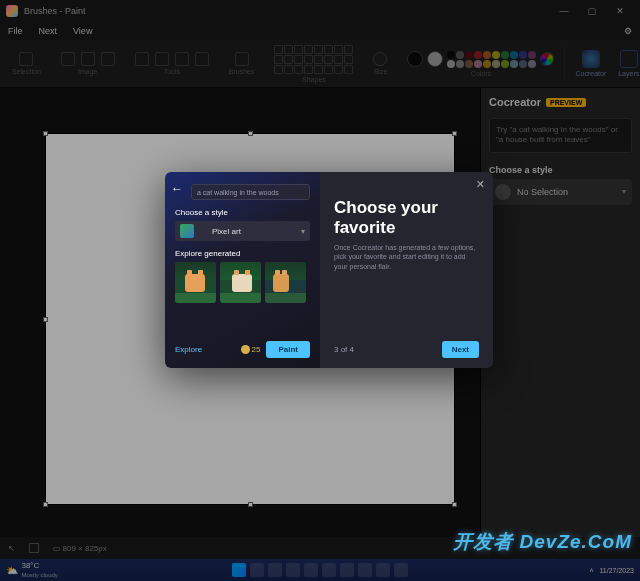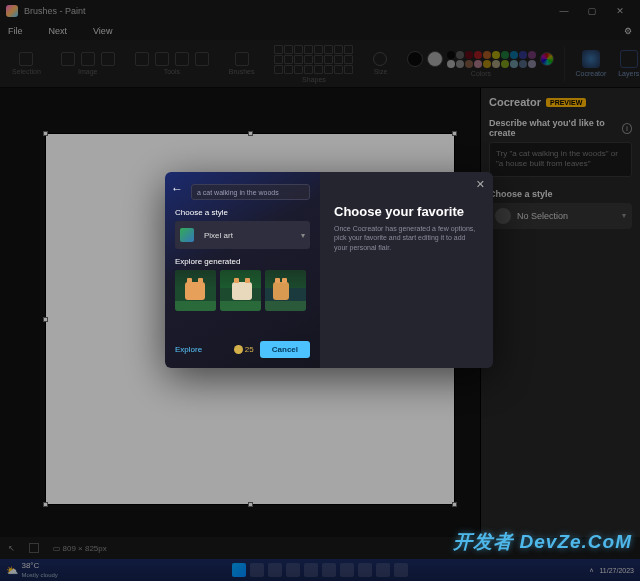--- a/index.html
+++ b/index.html
@@ -1,21 +1,21 @@
 <!DOCTYPE html>
 <html><head>
 <meta charset="utf-8">
 <style>
 *{margin:0;padding:0;box-sizing:border-box;font-family:"Segoe UI",sans-serif;-webkit-font-smoothing:antialiased}
 body{width:640px;height:581px;background:#1a1a1a;color:#ddd;overflow:hidden;position:relative;font-size:10px}
 .titlebar{height:22px;background:#1a1a1a;display:flex;align-items:center;padding:0 6px;font-size:9px;color:#aaa}
 .titlebar .icon{width:12px;height:12px;border-radius:3px;background:linear-gradient(135deg,#ff6bd6,#ffb35a,#59c8ff);display:inline-block;margin-right:6px}
 .titlebar .spacer{flex:1}
 .winbtn{width:28px;text-align:center;color:#aaa;font-size:9px}
-.menubar{height:18px;display:flex;align-items:center;gap:26px;padding:0 8px;font-size:9px;color:#ccc}
+.menubar{height:18px;display:flex;align-items:center;gap:16px;padding:0 8px;font-size:9px;color:#ccc}
 .menubar .right{margin-left:auto;display:flex;gap:10px}
 .ribbon{height:48px;background:#222;display:flex;align-items:center;padding:0 6px;border-bottom:1px solid #000;opacity:.6}
 .ribgrp{display:flex;flex-direction:column;align-items:center;gap:2px;padding:0 6px}
 .ribgrp .lbl{font-size:7px;color:#777}
 .ribicons{display:flex;gap:6px}
 .ribicon{width:14px;height:14px;border:1px solid #555;border-radius:2px}
 .vdiv{width:1px;height:34px;background:#333;margin:0 4px}
 .shapesgrid{display:grid;grid-template-columns:repeat(8,9px);grid-auto-rows:9px;gap:1px}
 .shapesgrid div{border:1px solid #555;border-radius:1px}
 .sizecircle{width:14px;height:14px;border-radius:50%;border:1px solid #666}
@@ -47,21 +47,21 @@
 .styledrop{background:#333;border-radius:4px;height:26px;display:flex;align-items:center;padding:0 6px;gap:6px;font-size:9px;color:#ccc}
 .styledrop .thumb{width:16px;height:16px;border-radius:50%;background:#555}
 .styledrop .chev{margin-left:auto;font-size:8px;color:#888}
 
 .dim{position:fixed;inset:0;background:rgba(0,0,0,.35);z-index:5}
 .dialog{position:fixed;top:172px;left:165px;width:328px;height:196px;z-index:10;display:flex;border-radius:6px;overflow:hidden;box-shadow:0 10px 40px rgba(0,0,0,.6)}
 .dlgleft{width:155px;background:linear-gradient(150deg,#1b2a6e 0%,#1b1b2e 40%,#151520 100%);padding:10px;display:flex;flex-direction:column;position:relative}
 .dlgback{position:absolute;top:8px;left:6px;color:#fff;font-size:12px}
 .dlgfield{margin-left:16px;margin-top:2px;background:rgba(40,40,55,.8);border:1px solid #3d3d55;border-radius:3px;height:16px;display:flex;align-items:center;padding:0 5px;font-size:7px;color:#9a9ab5}
 .dlglbl{font-size:8px;color:#fff;margin:8px 0 4px;font-weight:500}
-.dlgdrop{background:#2e2e3e;border-radius:3px;height:28px;display:flex;align-items:center;padding:0 5px;gap:10px;font-size:8px;color:#ddd}
+.dlgdrop{background:#2e2e3e;border-radius:3px;height:20px;display:flex;align-items:center;padding:0 5px;gap:18px;font-size:8px;color:#ddd}
 .dlgdrop .thumb{width:14px;height:14px;border-radius:2px;background:linear-gradient(135deg,#3a5,#37b)}
 .dlgdrop .chev{margin-left:auto;color:#888;font-size:8px}
 .variations{display:flex;gap:4px}
 .var{width:41px;height:41px;border-radius:3px;overflow:hidden;background:#1b4a2e;position:relative}
 .var .fox{position:absolute;top:12px;left:10px;width:20px;height:18px;background:#e7a05a;border-radius:3px}
 .var .fox::before{content:'';position:absolute;top:-4px;left:2px;width:5px;height:5px;background:#e7a05a;border-radius:1px}
 .var .fox::after{content:'';position:absolute;top:-4px;right:2px;width:5px;height:5px;background:#e7a05a;border-radius:1px}
 .var .grass{position:absolute;bottom:0;left:0;right:0;height:10px;background:#2a6a3a}
 .var .trees{position:absolute;top:0;left:0;right:0;height:18px;background:linear-gradient(#1a3a25,#1b4a2e)}
 .var.v2 .fox{background:#e8d8bc;left:12px}
@@ -71,21 +71,21 @@
 .var.v3 .grass{background:#2a5a3a}
 .dlgfoot{margin-top:auto;display:flex;align-items:center;gap:6px}
 .dlgfoot .cancel{font-size:8px;color:#5ac8ff}
 .dlgfoot .spacer{flex:1}
 .credits{font-size:8px;color:#d4b04a;display:flex;align-items:center;gap:2px}
 .credits .coin{width:9px;height:9px;border-radius:50%;background:#d4b04a}
 .createbtn{background:#4cc2ff;color:#003a5c;font-size:8px;font-weight:600;padding:4px 12px;border-radius:3px;border:none}
 
 .dlgright{flex:1;background:#252530;padding:14px 14px 10px 14px;display:flex;flex-direction:column;position:relative}
 .dlgclose{position:absolute;top:6px;right:8px;font-size:11px;color:#aaa;font-weight:300}
-.dlgright h4{font-size:13px;font-weight:600;color:#fff;margin:18px 0 5px}
+.dlgright h4{font-size:17px;font-weight:600;color:#fff;margin:12px 0 5px}
 .dlgright p{font-size:7px;color:#8a8a9a;line-height:1.35}
 .dlgrightfoot{margin-top:auto;display:flex;align-items:center}
 .dlgrightfoot .step{font-size:8px;color:#9a9ab0}
 .nextbtn{margin-left:auto;background:#4cc2ff;color:#003a5c;font-size:8px;font-weight:600;padding:4px 10px;border-radius:3px;border:none}
 
 .statusbar{position:absolute;left:0;right:0;bottom:22px;height:22px;background:#1a1a1a;display:flex;align-items:center;padding:0 8px;font-size:8px;color:#888;gap:14px}
 .statusbar .sq{width:10px;height:10px;border:1px solid #555}
 .statusbar .zoom{margin-left:auto}
 
 .taskbar{position:absolute;left:0;right:0;bottom:0;height:22px;background:linear-gradient(#1b2a5e,#12204a);display:flex;align-items:center;padding:0 6px;font-size:8px;color:#ddd}
@@ -241,24 +241,20 @@
       <span class="h bm"></span>
       <span class="h br"></span>
   </div>
 </div>
 
 <div class="sidepanel">
   <h3>
       <span>Cocreator</span>
       <span class="badge">PREVIEW</span>
     </h3>
-  <div class="sec">
-    <span>Describe what you'd like to create</span>
-    <span class="info">i</span>
-  </div>
   <div class="promptbox">Try "a cat walking in the woods" or "a house built from leaves"</div>
   <div class="sec">Choose a style</div>
   <div class="styledrop">
     <span class="thumb"></span>
     <span>No Selection</span>
     <span class="chev">▾</span>
   </div>
 </div>
 
 <div class="dim"></div>
@@ -292,27 +288,31 @@
           <div class="grass"></div>
         </div>
     </div>
     <div class="dlgfoot">
       <span class="cancel">Explore</span>
       <span class="spacer"></span>
       <span class="credits">
           <span class="coin"></span>
           <span>25</span>
         </span>
-      <button class="createbtn">Cancel</button>
+      <button class="createbtn">Paint</button>
     </div>
   </div>
   <div class="dlgright">
     <span class="dlgclose">✕</span>
     <h4>Choose your favorite</h4>
     <p>Once Cocreator has generated a few options, pick your favorite and start editing it to add your personal flair.</p>
+    <div class="dlgrightfoot">
+      <span class="step">3 of 4</span>
+      <button class="nextbtn">Next</button>
+    </div>
   </div>
 </div>
 
 <div class="statusbar">
   <span>↖</span>
   <span class="sq"></span>
   <span>▭ <span>809 × 825px</span></span>
   <span class="zoom"></span>
 </div>
 

